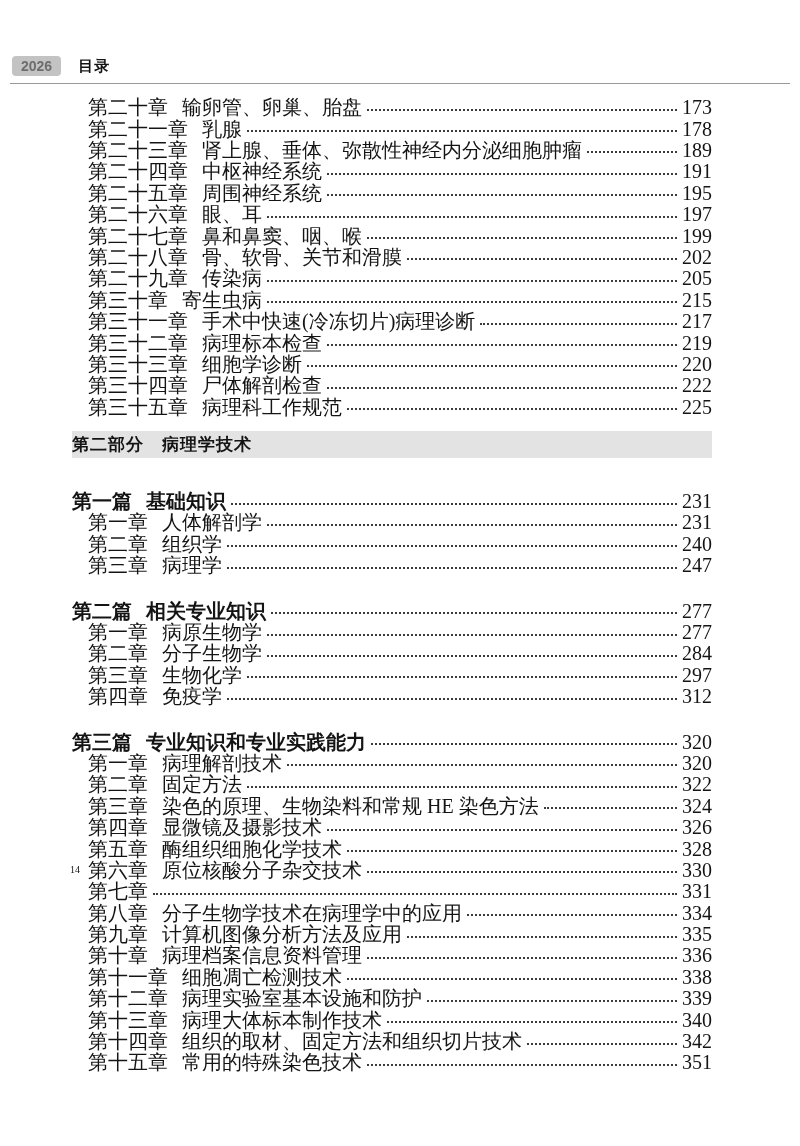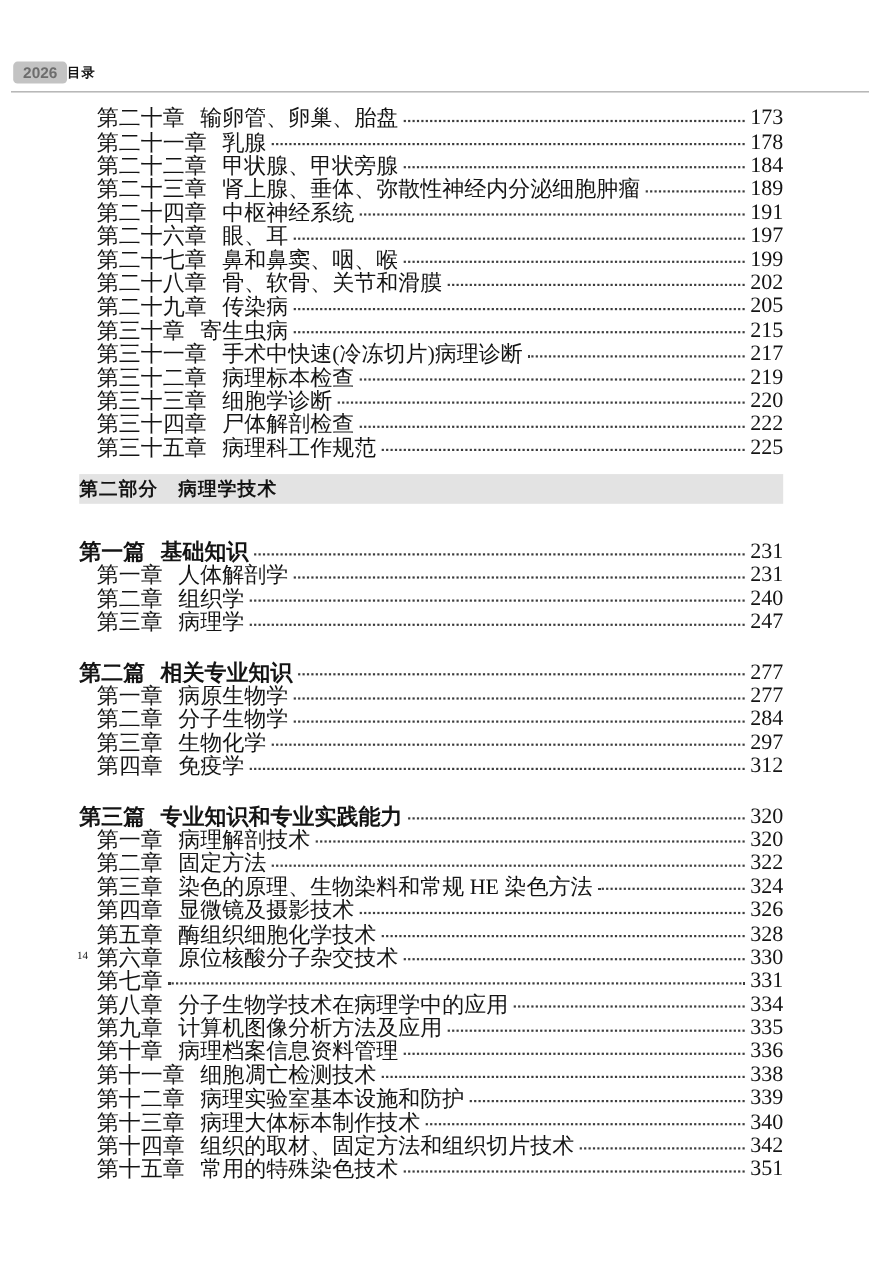--- a/index.html
+++ b/index.html
@@ -14,21 +14,21 @@
   .page { position:relative; width:800px; height:919px; }
 
   .page-header { display:flex; align-items:center; padding:56px 0 0 12px; }
   .year-badge {
     display:inline-block;
     background:#c3c3c3; color:#6d6d6d;
     font-weight:bold; font-size:14px; line-height:18px;
     padding:1px 9px; border-radius:4px;
     font-family:"Liberation Sans","DejaVu Sans",sans-serif;
   }
-  .header-title { font-size:12px; font-weight:bold; letter-spacing:1px; }
+  .header-title { margin-left:17px; font-size:15px; font-weight:bold; letter-spacing:1px; }
   .header-rule { margin:7px 10px 0 10px; border-bottom:1.5px solid #9a9a9a; }
 
   .content { margin:13px 88px 0 72px; }
 
   .toc-row { display:flex; align-items:center; height:21.4px; font-size:20px; }
   .chapter-row { padding-left:16px; }
   .ch-label { white-space:pre; }
   .ch-title { margin-left:14px; white-space:pre; }
   .leader {
     flex:1; height:0;
@@ -74,41 +74,41 @@
           <span class="page-num">173</span>
         </div>
 
         <div class="toc-row chapter-row">
           <span class="ch-label">第二十一章</span>
           <span class="ch-title">乳腺</span>
           <span class="leader"></span>
           <span class="page-num">178</span>
         </div>
 
-        <div class="toc-row chapter-row">
-          <span class="ch-label">第二十二章</span>
-          <span class="ch-title">甲状腺、甲状旁腺</span>
-          <span class="leader"></span>
-          <span class="page-num">184</span>
-        </div>
 
         <div class="toc-row chapter-row">
           <span class="ch-label">第二十三章</span>
           <span class="ch-title">肾上腺、垂体、弥散性神经内分泌细胞肿瘤</span>
           <span class="leader"></span>
           <span class="page-num">189</span>
         </div>
 
         <div class="toc-row chapter-row">
           <span class="ch-label">第二十四章</span>
           <span class="ch-title">中枢神经系统</span>
           <span class="leader"></span>
           <span class="page-num">191</span>
         </div>
 
+        <div class="toc-row chapter-row">
+          <span class="ch-label">第二十五章</span>
+          <span class="ch-title">周围神经系统</span>
+          <span class="leader"></span>
+          <span class="page-num">195</span>
+        </div>
 
         <div class="toc-row chapter-row">
           <span class="ch-label">第二十六章</span>
           <span class="ch-title">眼、耳</span>
           <span class="leader"></span>
           <span class="page-num">197</span>
         </div>
 
         <div class="toc-row chapter-row">
           <span class="ch-label">第二十七章</span>

